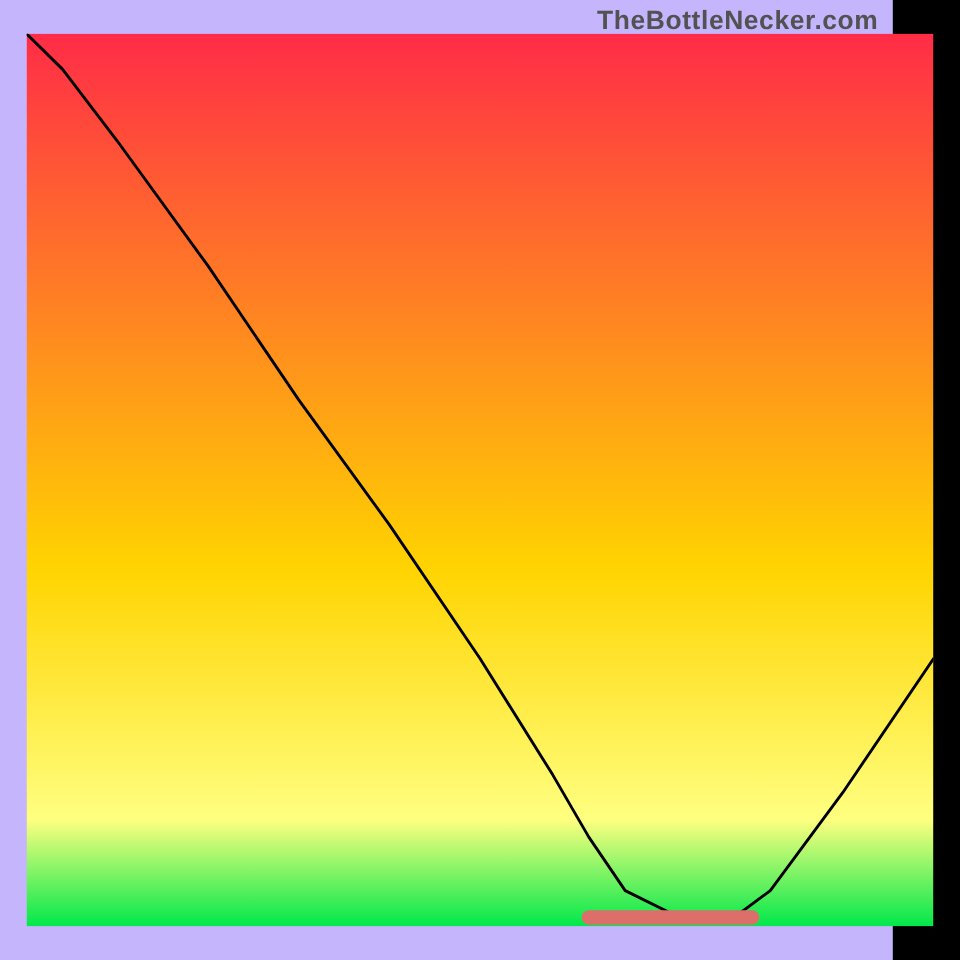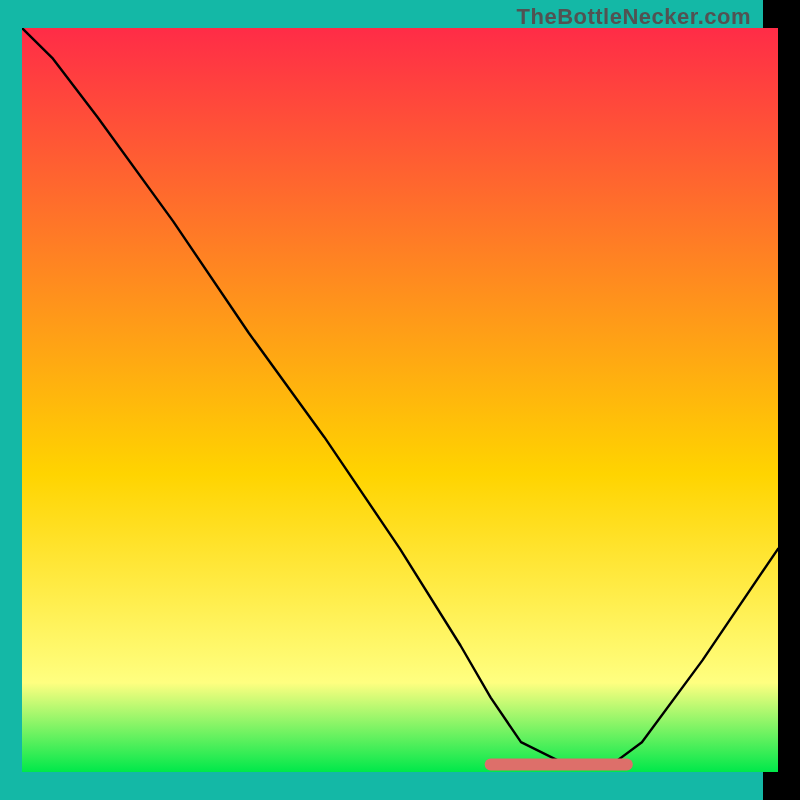--- a/index.html
+++ b/index.html
@@ -8,22 +8,21 @@
     width: 800px;
     height: 800px;
     background: #000;
     font-family: Arial, Helvetica, sans-serif;
     overflow: hidden;
   }
   .frame {
     position: relative;
     width: 744px;
     height: 800px;
-    background: #14b8a6;
-    padding-left: 19px;
+    background: #c4b5fd;
   }
   .watermark {
     position: absolute;
     top: 4px;
     right: 12px;
     color: #525252;
     font-size: 22px;
     font-weight: 600;
     letter-spacing: 0.5px;
     z-index: 5;

